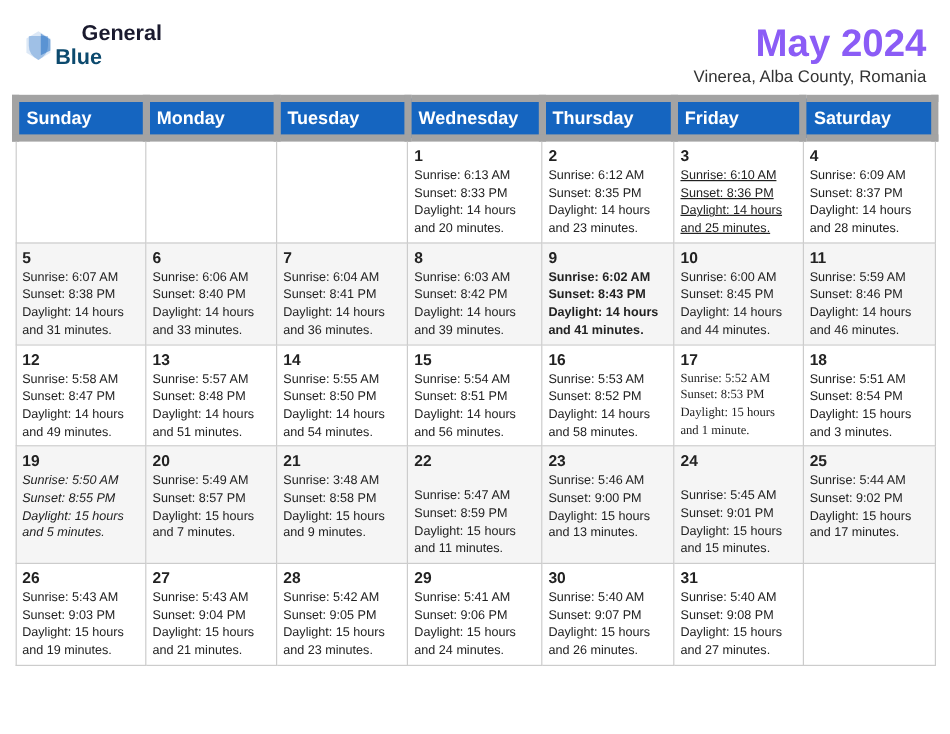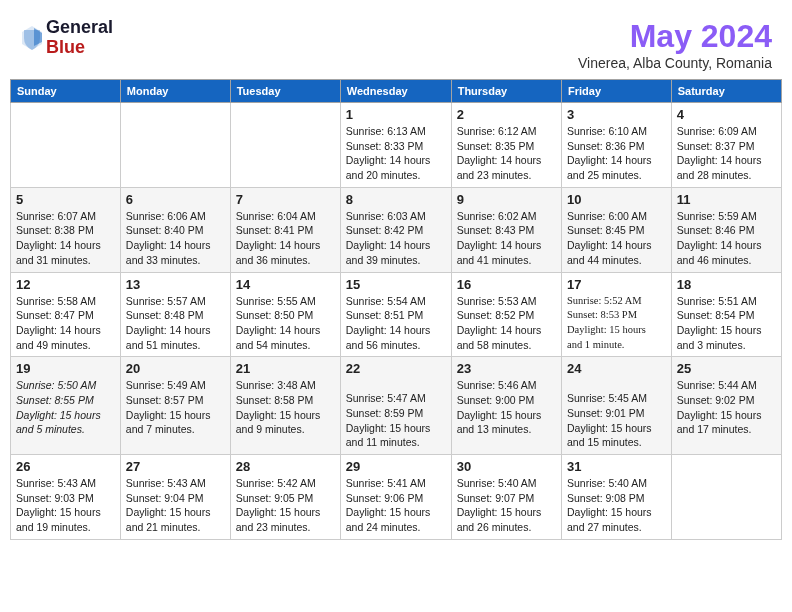--- a/index.html
+++ b/index.html
@@ -22,25 +22,26 @@
     }
     .logo-text {
       display: flex;
       flex-direction: column;
       line-height: 1.1;
     }
     .logo-general {
       font-size: 18px;
       font-weight: bold;
       color: #1a1a2e;
+      margin-left: 22px;
     }
     .logo-blue {
       font-size: 18px;
       font-weight: bold;
-      color: #b91c1c;
+      color: #0c4a6e;
     }
     .logo-icon {
       width: 24px;
       height: 28px;
       margin-right: 2px;
     }
     .title-block {
       text-align: right;
     }
     .month-title {
@@ -55,22 +56,22 @@
     .calendar {
       width: 100%;
       border-collapse: collapse;
       margin-top: 4px;
     }
     .calendar th {
       background-color: #1565c0;
       color: white;
       text-align: left;
       padding: 5px 6px;
-      font-size: 11px;
-      border: 1px solid #a3a3a3;
+      font-size: 15px;
+      border: 6px solid #a3a3a3;
     }
     .calendar td {
       vertical-align: top;
       border: 1px solid #ccc;
       padding: 4px 5px;
       width: 113px;
       min-height: 80px;
       font-size: 11px;
       color: #222;
     }
@@ -139,21 +140,21 @@
         </td>
         <td>
           <span class="day-num">2</span>
           <div class="cell-info" style="white-space: pre-line;">Sunrise: 6:12 AM
 Sunset: 8:35 PM
 Daylight: 14 hours
 and 23 minutes.</div>
         </td>
         <td>
           <span class="day-num">3</span>
-          <div class="cell-info" style="white-space: pre-line;">Sunrise: 6:10 AM
+          <div class="cell-info" style="white-space: pre-line; text-decoration: underline;">Sunrise: 6:10 AM
 Sunset: 8:36 PM
 Daylight: 14 hours
 and 25 minutes.</div>
         </td>
         <td>
           <span class="day-num">4</span>
           <div class="cell-info" style="white-space: pre-line;">Sunrise: 6:09 AM
 Sunset: 8:37 PM
 Daylight: 14 hours
 and 28 minutes.</div>
@@ -183,21 +184,21 @@
         </td>
         <td>
           <span class="day-num">8</span>
           <div class="cell-info" style="white-space: pre-line;">Sunrise: 6:03 AM
 Sunset: 8:42 PM
 Daylight: 14 hours
 and 39 minutes.</div>
         </td>
         <td>
           <span class="day-num">9</span>
-          <div class="cell-info" style="white-space: pre-line;">Sunrise: 6:02 AM
+          <div class="cell-info" style="white-space: pre-line; font-weight: bold;">Sunrise: 6:02 AM
 Sunset: 8:43 PM
 Daylight: 14 hours
 and 41 minutes.</div>
         </td>
         <td>
           <span class="day-num">10</span>
           <div class="cell-info" style="white-space: pre-line;">Sunrise: 6:00 AM
 Sunset: 8:45 PM
 Daylight: 14 hours
 and 44 minutes.</div>

